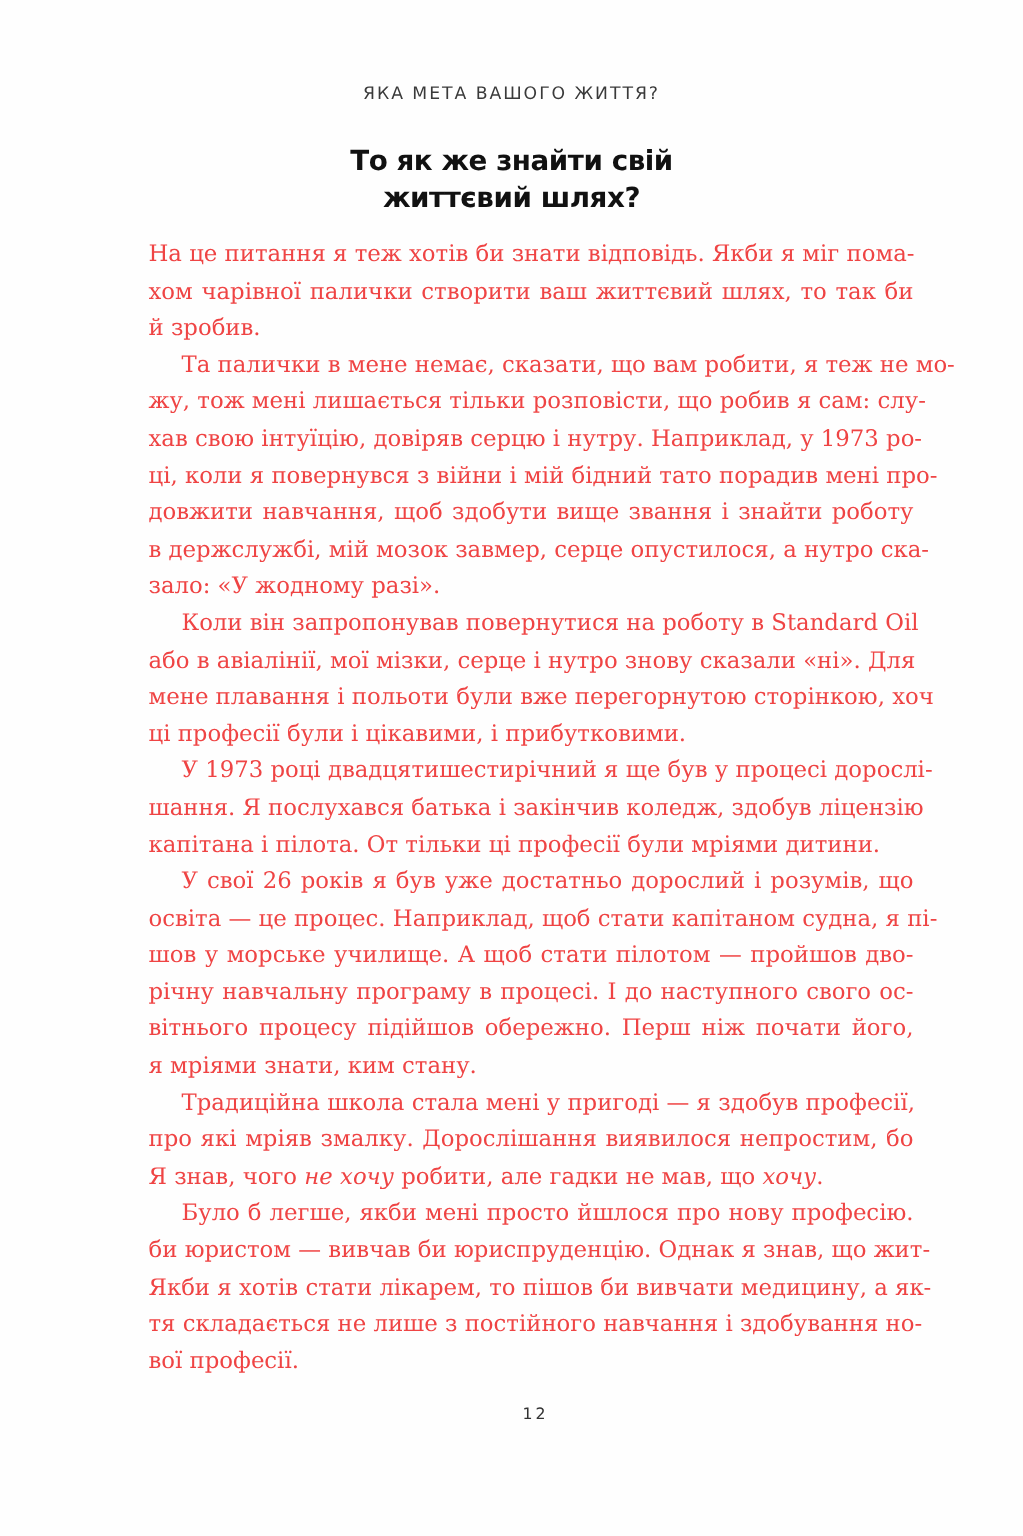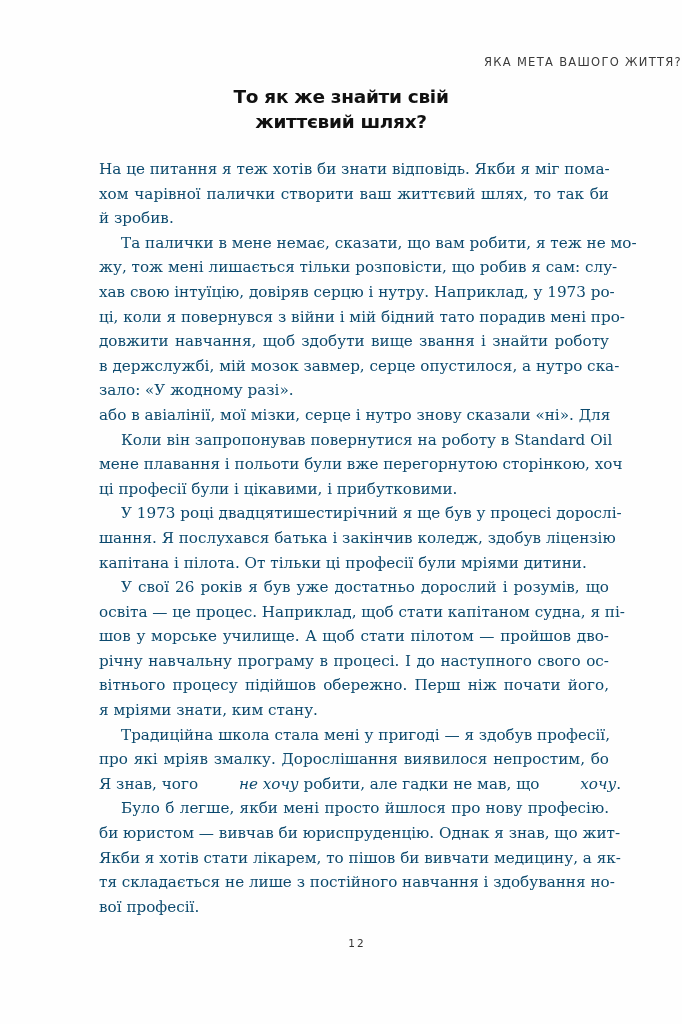--- a/index.html
+++ b/index.html
@@ -1,37 +1,37 @@
 <!DOCTYPE html>
 <html><head>
 <meta charset="utf-8">
 <style>
   html, body { margin: 0; padding: 0; background: #ffffff; }
   body { width: 682px; height: 1024px; position: relative; overflow: hidden; }
   .page { position: absolute; left: 0; top: 0; width: 682px; height: 1024px; background: #fefefe; }
   .running-head {
-    position: absolute; top: 55px; left: 0; width: 682px; text-align: right;
+    position: absolute; top: 55px; left: 0; width: 682px; text-align: center;
     font-family: "DejaVu Sans", sans-serif; font-size: 11.5px; letter-spacing: 1.3px;
     color: #3a3a3a; font-weight: normal;
   }
   .chapter-title {
-    position: absolute; top: 84px; left: 0; width: 682px; text-align: center;
+    position: absolute; top: 95px; left: 0; width: 682px; text-align: center;
     font-family: "DejaVu Sans", sans-serif; font-weight: bold; font-size: 18.5px;
     line-height: 25px; color: #111; letter-spacing: -0.3px;
   }
   .chapter-title div { display: block; }
   .body-text {
     position: absolute; top: 157px; left: 99px; width: 510px;
     font-family: "DejaVu Serif", serif; font-size: 15.2px; line-height: 24.6px;
-    color: #0c4a6e;
+    color: #ef4444;
   }
   .line { display: block; white-space: nowrap; text-align: justify; text-align-last: justify; height: 24.6px; }
   .line.last { text-align-last: left; }
   .line.indent { padding-left: 22px; }
-  .line .emph { font-style: italic; margin-left: 36px; }
+  .line .emph { font-style: italic; }
   .folio {
     position: absolute; top: 937px; left: 16px; width: 682px; text-align: center;
     font-family: "DejaVu Sans", sans-serif; font-size: 10.5px; letter-spacing: 2px; color: #333;
   }
 </style>
 </head>
 <body>
 
 <div class="page">
 
@@ -54,22 +54,22 @@
       <span class="line indent">Та палички в мене немає, сказати, що вам робити, я теж не мо-</span>
       <span class="line">жу, тож мені лишається тільки розповісти, що робив я сам: слу-</span>
       <span class="line">хав свою інтуїцію, довіряв серцю і нутру. Наприклад, у 1973 ро-</span>
       <span class="line">ці, коли я повернувся з війни і мій бідний тато порадив мені про-</span>
       <span class="line">довжити навчання, щоб здобути вище звання і знайти роботу</span>
       <span class="line">в держслужбі, мій мозок завмер, серце опустилося, а нутро ска-</span>
       <span class="line last">зало: «У жодному разі».</span>
     </div>
 
     <div>
+      <span class="line indent">Коли він запропонував повернутися на роботу в Standard Oil</span>
       <span class="line">або в авіалінії, мої мізки, серце і нутро знову сказали «ні». Для</span>
-      <span class="line indent">Коли він запропонував повернутися на роботу в Standard Oil</span>
       <span class="line">мене плавання і польоти були вже перегорнутою сторінкою, хоч</span>
       <span class="line last">ці професії були і цікавими, і прибутковими.</span>
     </div>
 
     <div>
       <span class="line indent">У 1973 році двадцятишестирічний я ще був у процесі дорослі-</span>
       <span class="line">шання. Я послухався батька і закінчив коледж, здобув ліцензію</span>
       <span class="line last">капітана і пілота. От тільки ці професії були мріями дитини.</span>
     </div>
 

